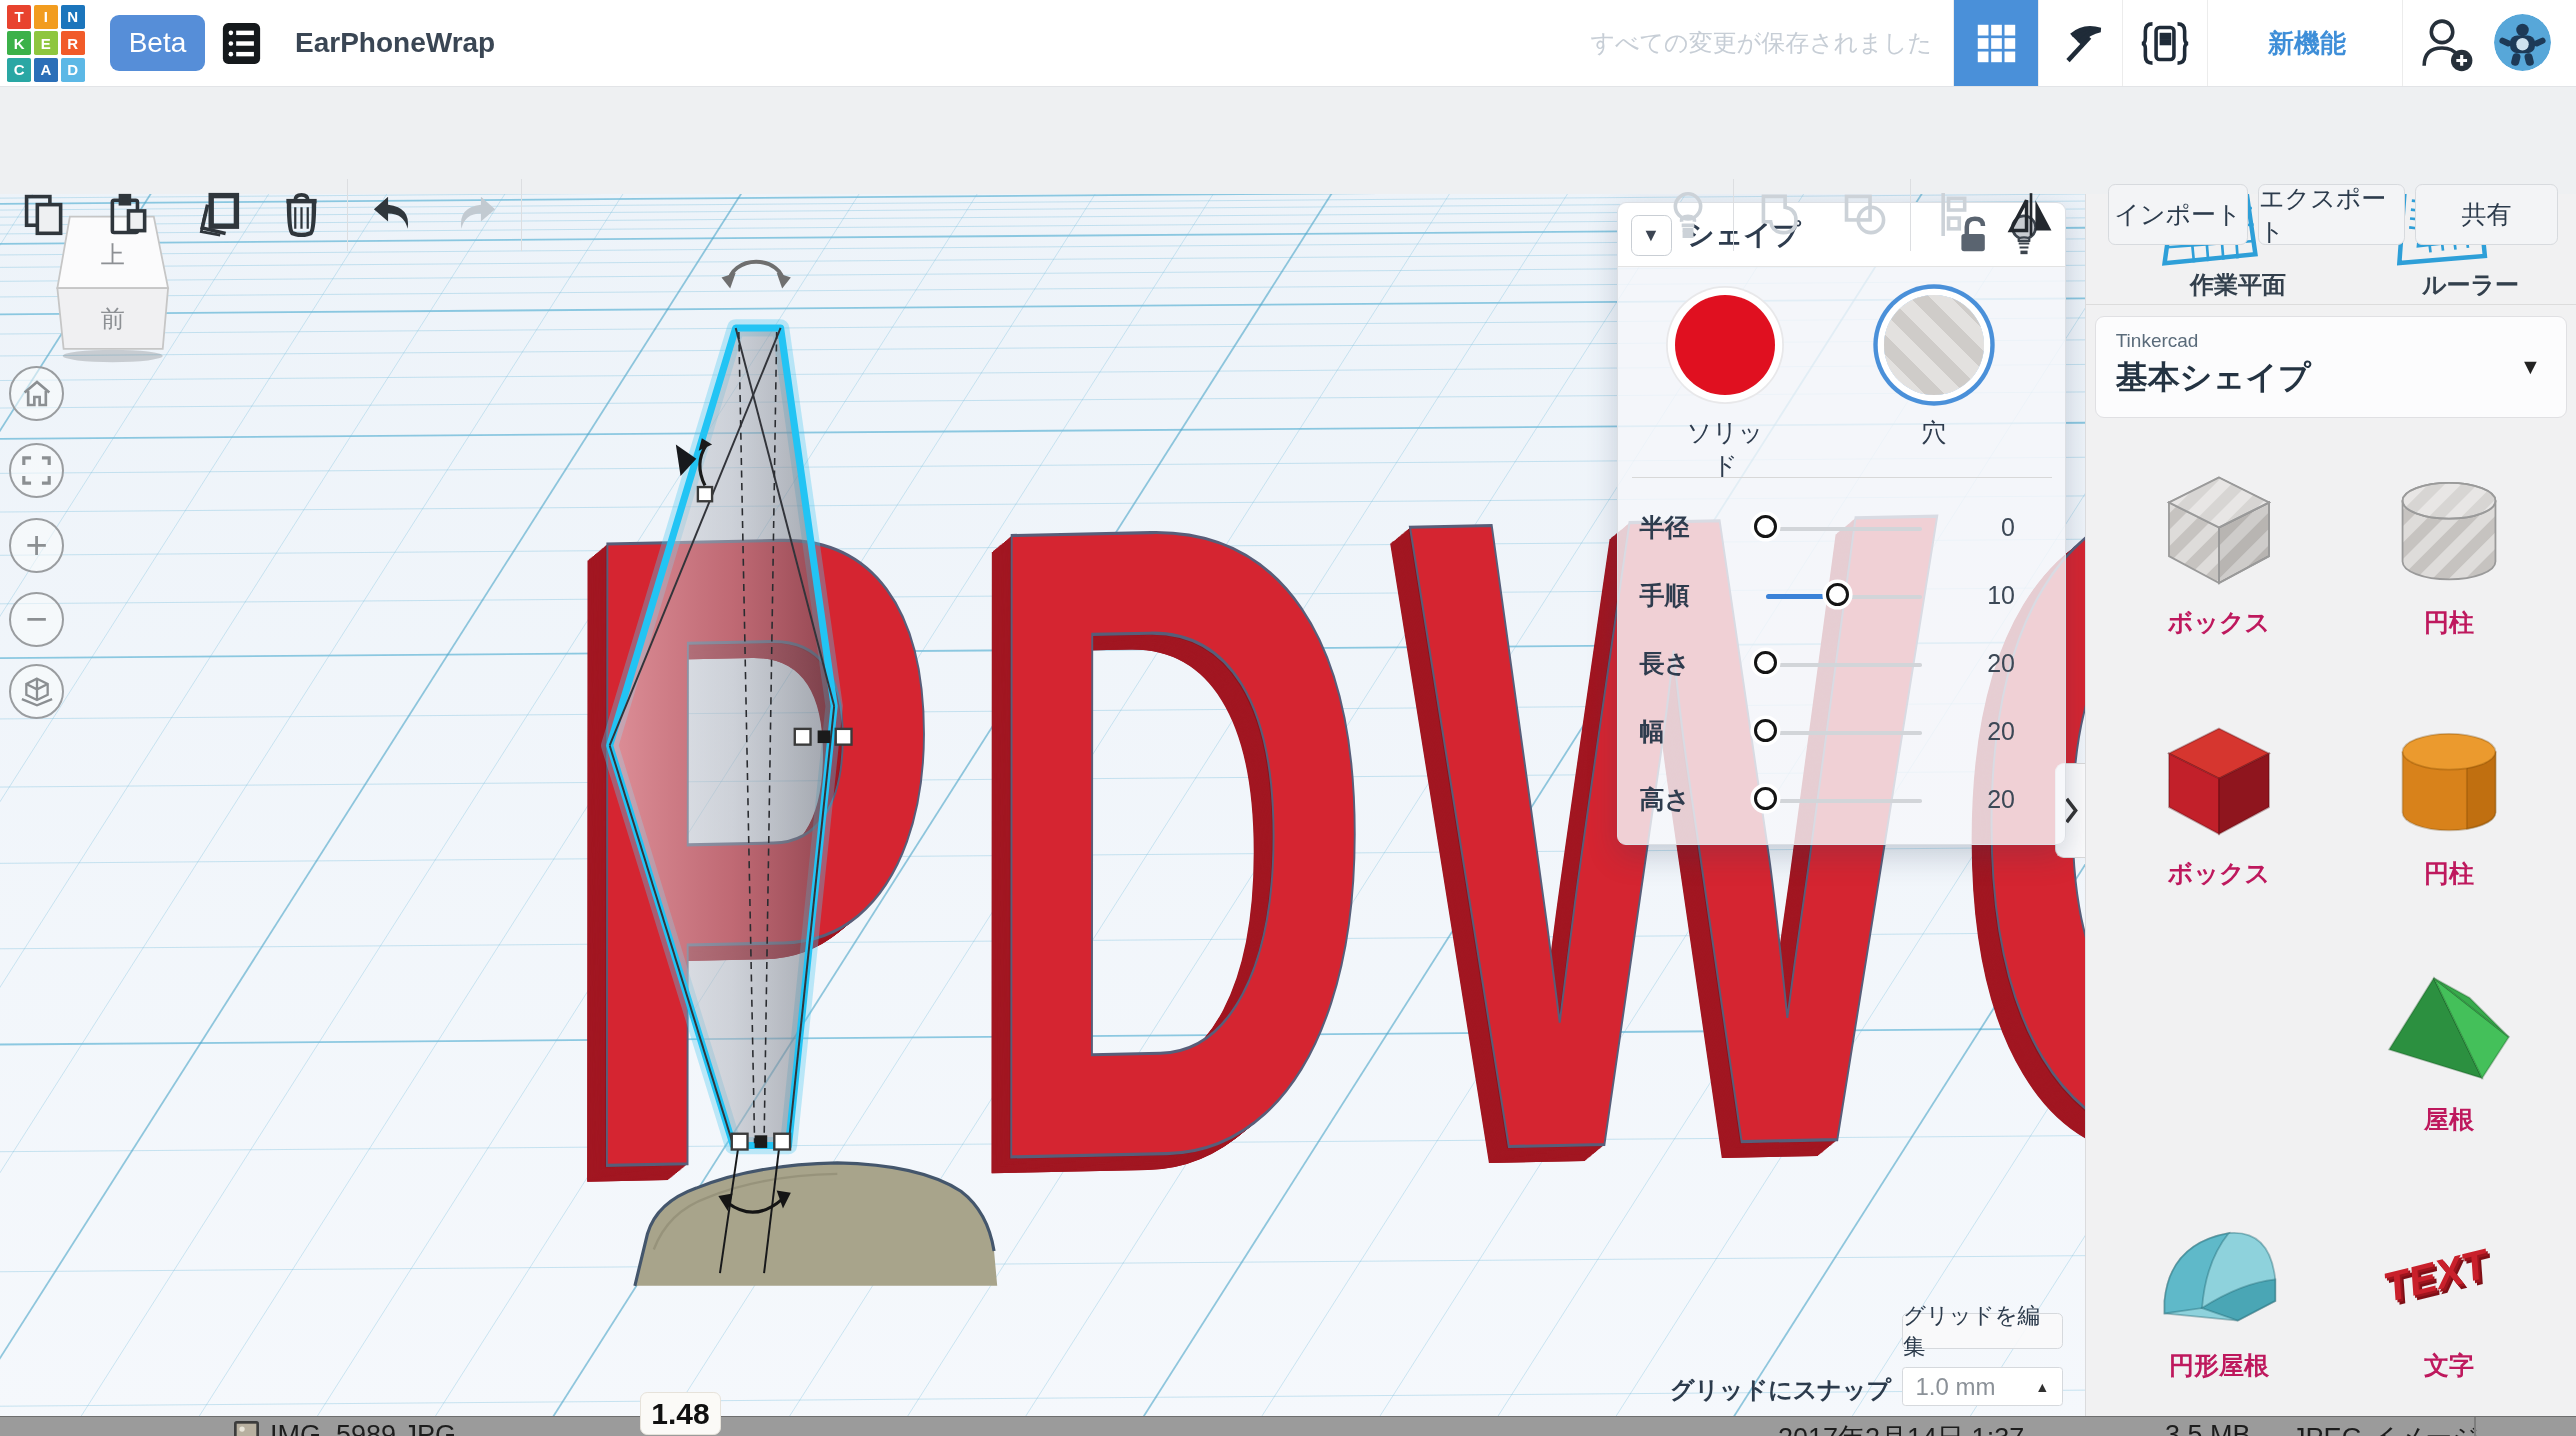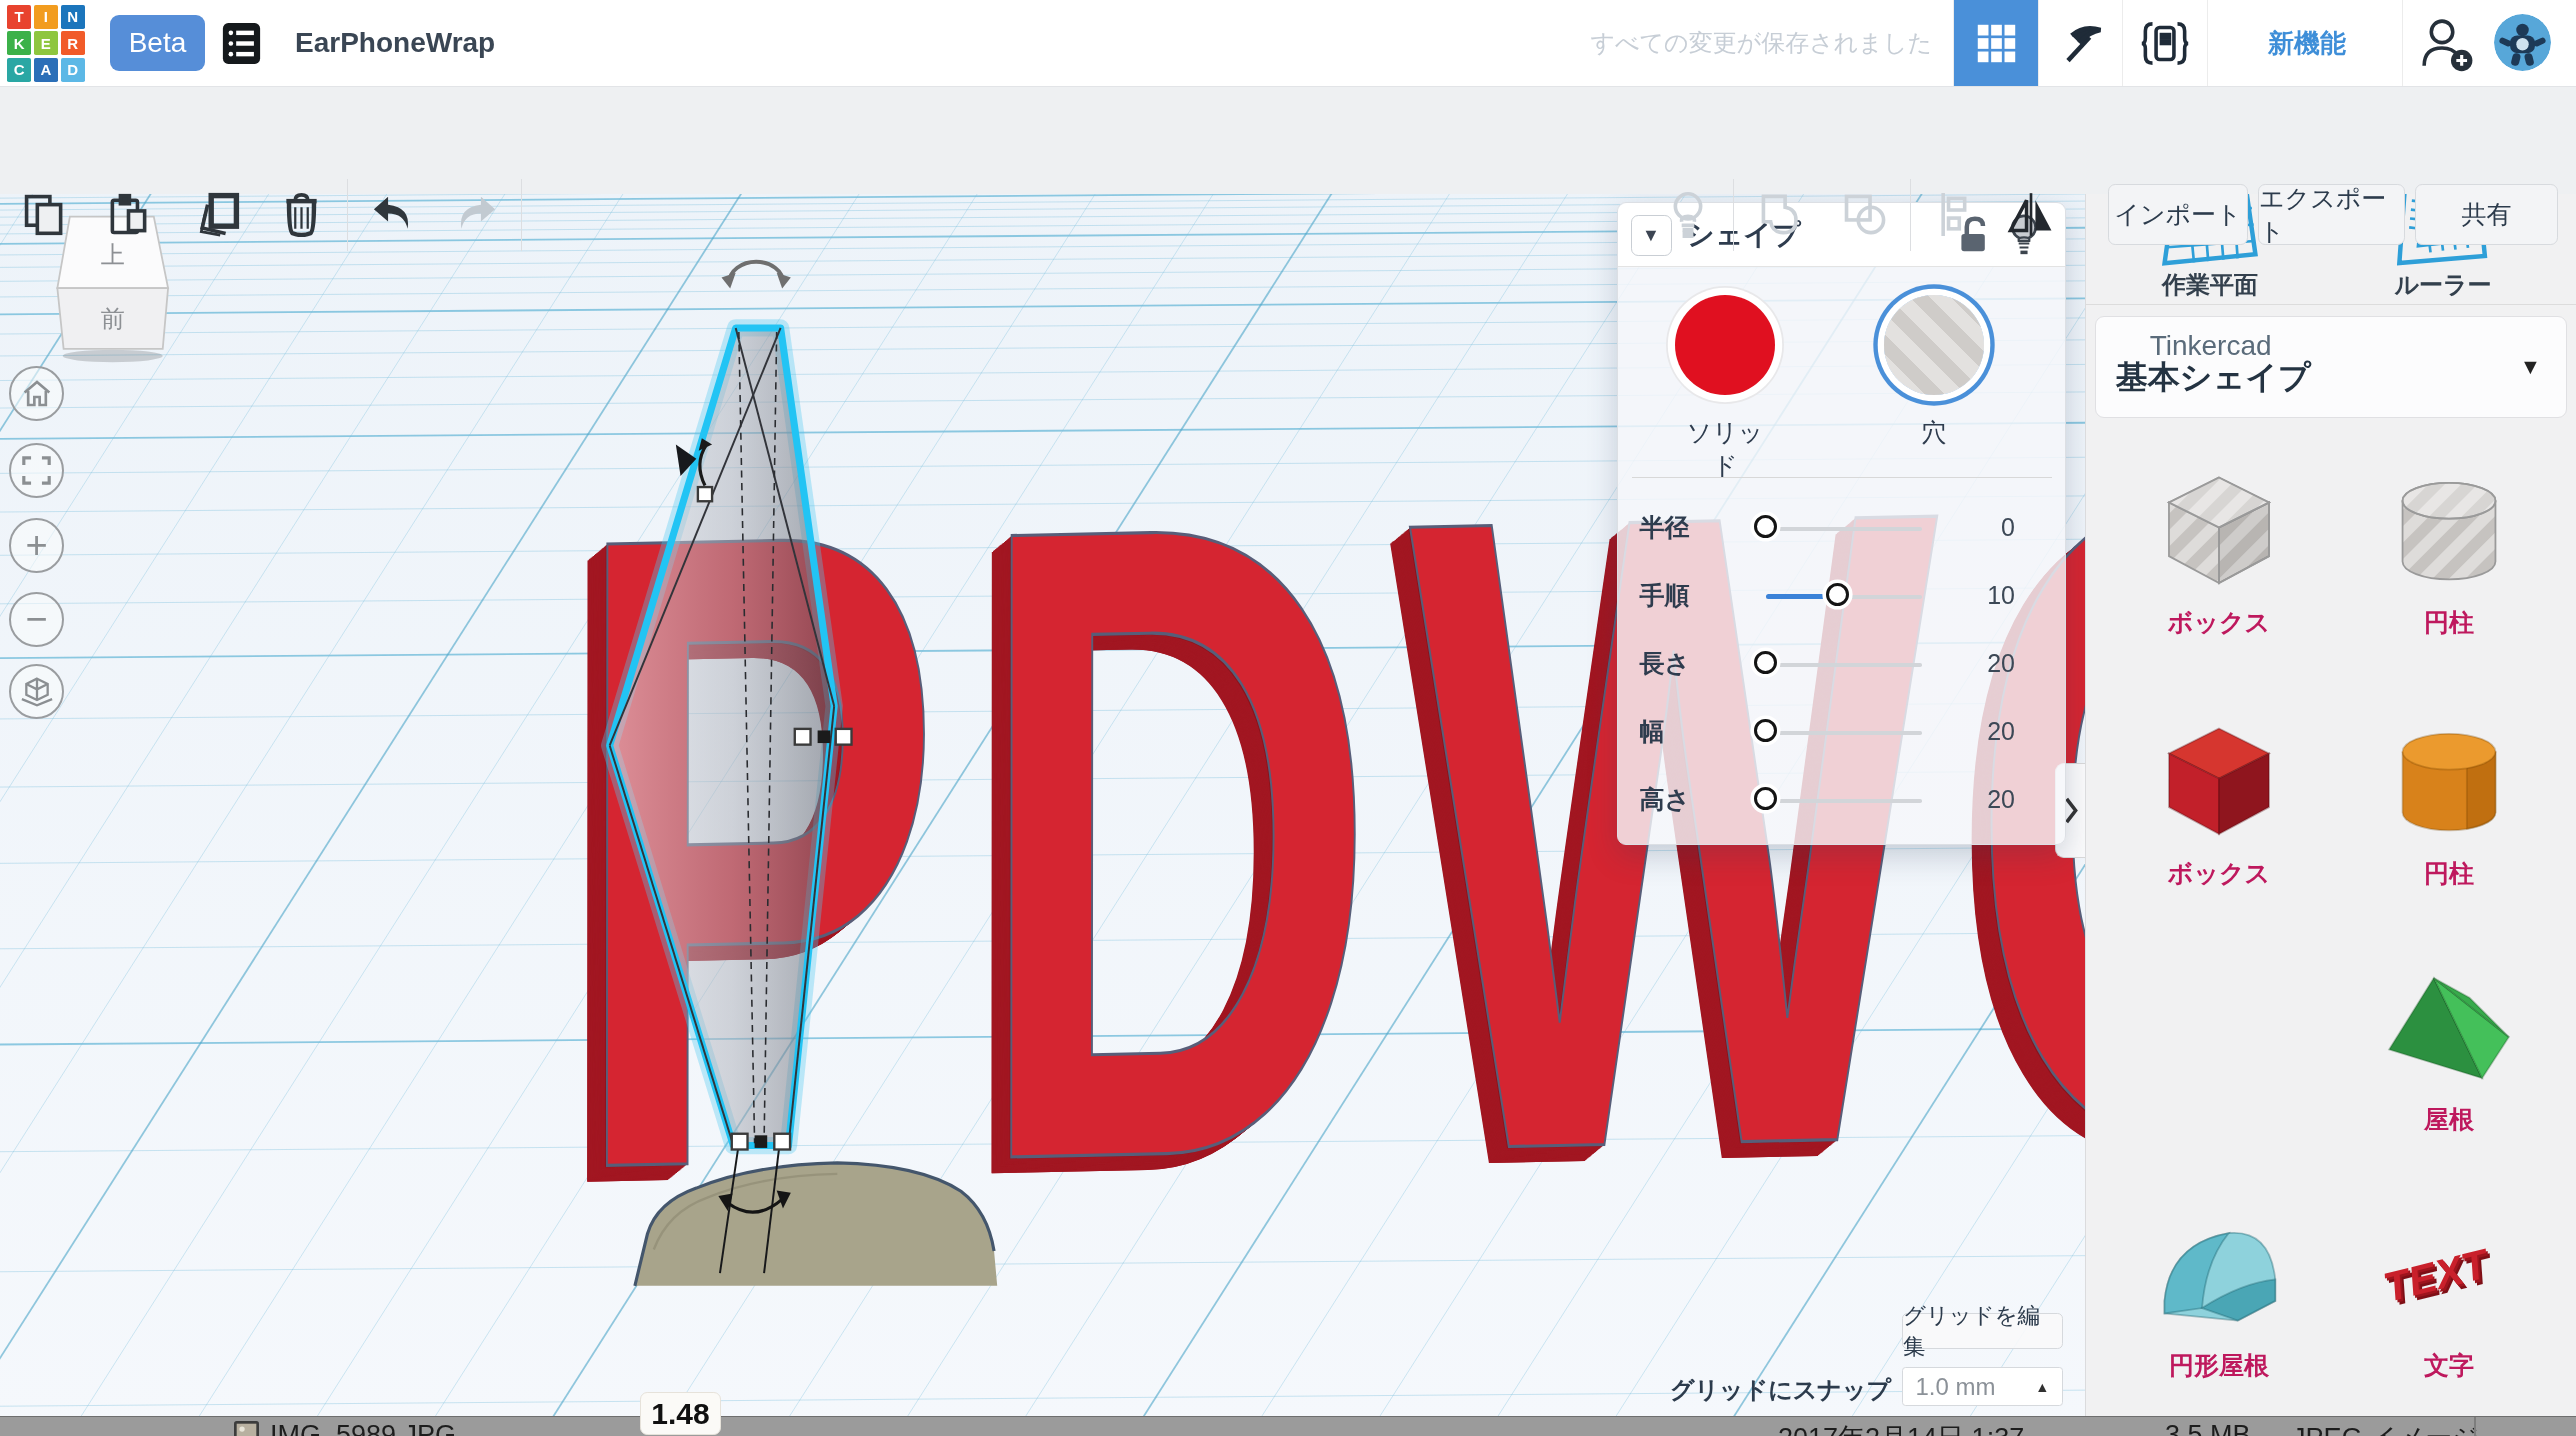--- a/index.html
+++ b/index.html
@@ -55,24 +55,24 @@
   
   #editgrid{position:absolute;left:1902px;top:1141px;width:161px;height:36px;background:rgba(248,249,250,.92);border:1.3px solid #d6d9dd;border-radius:5.4px;box-sizing:border-box;color:#2c3b4c;font-size:22.4px;display:flex;align-items:center;justify-content:center;}
   #snaplabel{position:absolute;left:1623px;top:1202px;width:268px;text-align:right;font-size:24px;font-weight:bold;color:#2c3b4c;}
   #snapselect{position:absolute;left:1902px;top:1195px;width:161px;height:39px;background:#fff;border:1.3px solid #d6d9dd;border-radius:3.6px;box-sizing:border-box;color:#8b9198;font-size:24px;line-height:38px;padding-left:12.5px;}
   #snapselect .caret{position:absolute;right:12.5px;top:0;color:#303030;font-size:14.3px;}
   #collapse-tab{position:absolute;left:2055px;top:591px;width:30px;height:93px;background:#fbfbfc;border:0.9px solid #d9d9d9;border-right:none;border-radius:9px 0 0 9px;display:flex;align-items:center;justify-content:center;z-index:39;}
   #dimlabel{position:absolute;left:640px;top:1392px;width:79px;height:41px;background:#fbfaf7;border:0.9px solid #e6e2da;border-radius:7.2px;font-size:30px;font-weight:bold;color:#101010;display:flex;align-items:center;justify-content:center;z-index:60;}
   
   #sidebar{position:absolute;left:2085px;top:172px;width:491px;height:1265px;background:#f1f1f2;border-left:0.9px solid #dbdbdd;box-sizing:border-box;z-index:30;}
   .sideicon{position:absolute;top:12.5px;width:134px;height:82px;display:flex;align-items:flex-end;justify-content:center;}
-  .sidelab{position:absolute;top:97px;width:152px;text-align:center;font-size:24px;font-weight:bold;color:#33404d;}
+  .sidelab{position:absolute;top:97px;width:152px;text-align:right;font-size:24px;font-weight:bold;color:#33404d;}
   #side-div{position:absolute;left:0;top:132px;width:100%;height:0.9px;background:#dcdcdc;}
   #libcard{position:absolute;left:9px;top:144px;width:472px;height:102px;background:#fcfcfd;border:0.9px solid #e0e0e3;border-radius:9px;box-sizing:border-box;}
-  #libbrand{position:absolute;left:19.7px;top:12.5px;font-size:28px;color:#5a6b7a;margin-left:34px;}
+  #libbrand{position:absolute;left:19.7px;top:12.5px;font-size:19px;color:#5a6b7a;}
   #libname{position:absolute;left:19.7px;top:39px;font-size:32px;font-weight:bold;color:#243342;}
   #libcaret{position:absolute;right:25px;top:38px;font-size:21.5px;color:#222;}
   .shapeitem{position:absolute;width:170px;text-align:center;}
   .shapeitem .lab{margin-top:3.6px;font-size:25px;font-weight:bold;color:#be185d;}
   
   #bottombar{position:absolute;left:0;top:1416px;width:2576px;height:20.6px;background:#9b9b9b;border-top:1.8px solid #6e6e6e;box-sizing:border-box;overflow:hidden;z-index:50;}
   .bbitem{position:absolute;top:2.7px;font-size:27px;color:#1d1d1d;white-space:nowrap;}
 </style>
 </head>
 <body>

